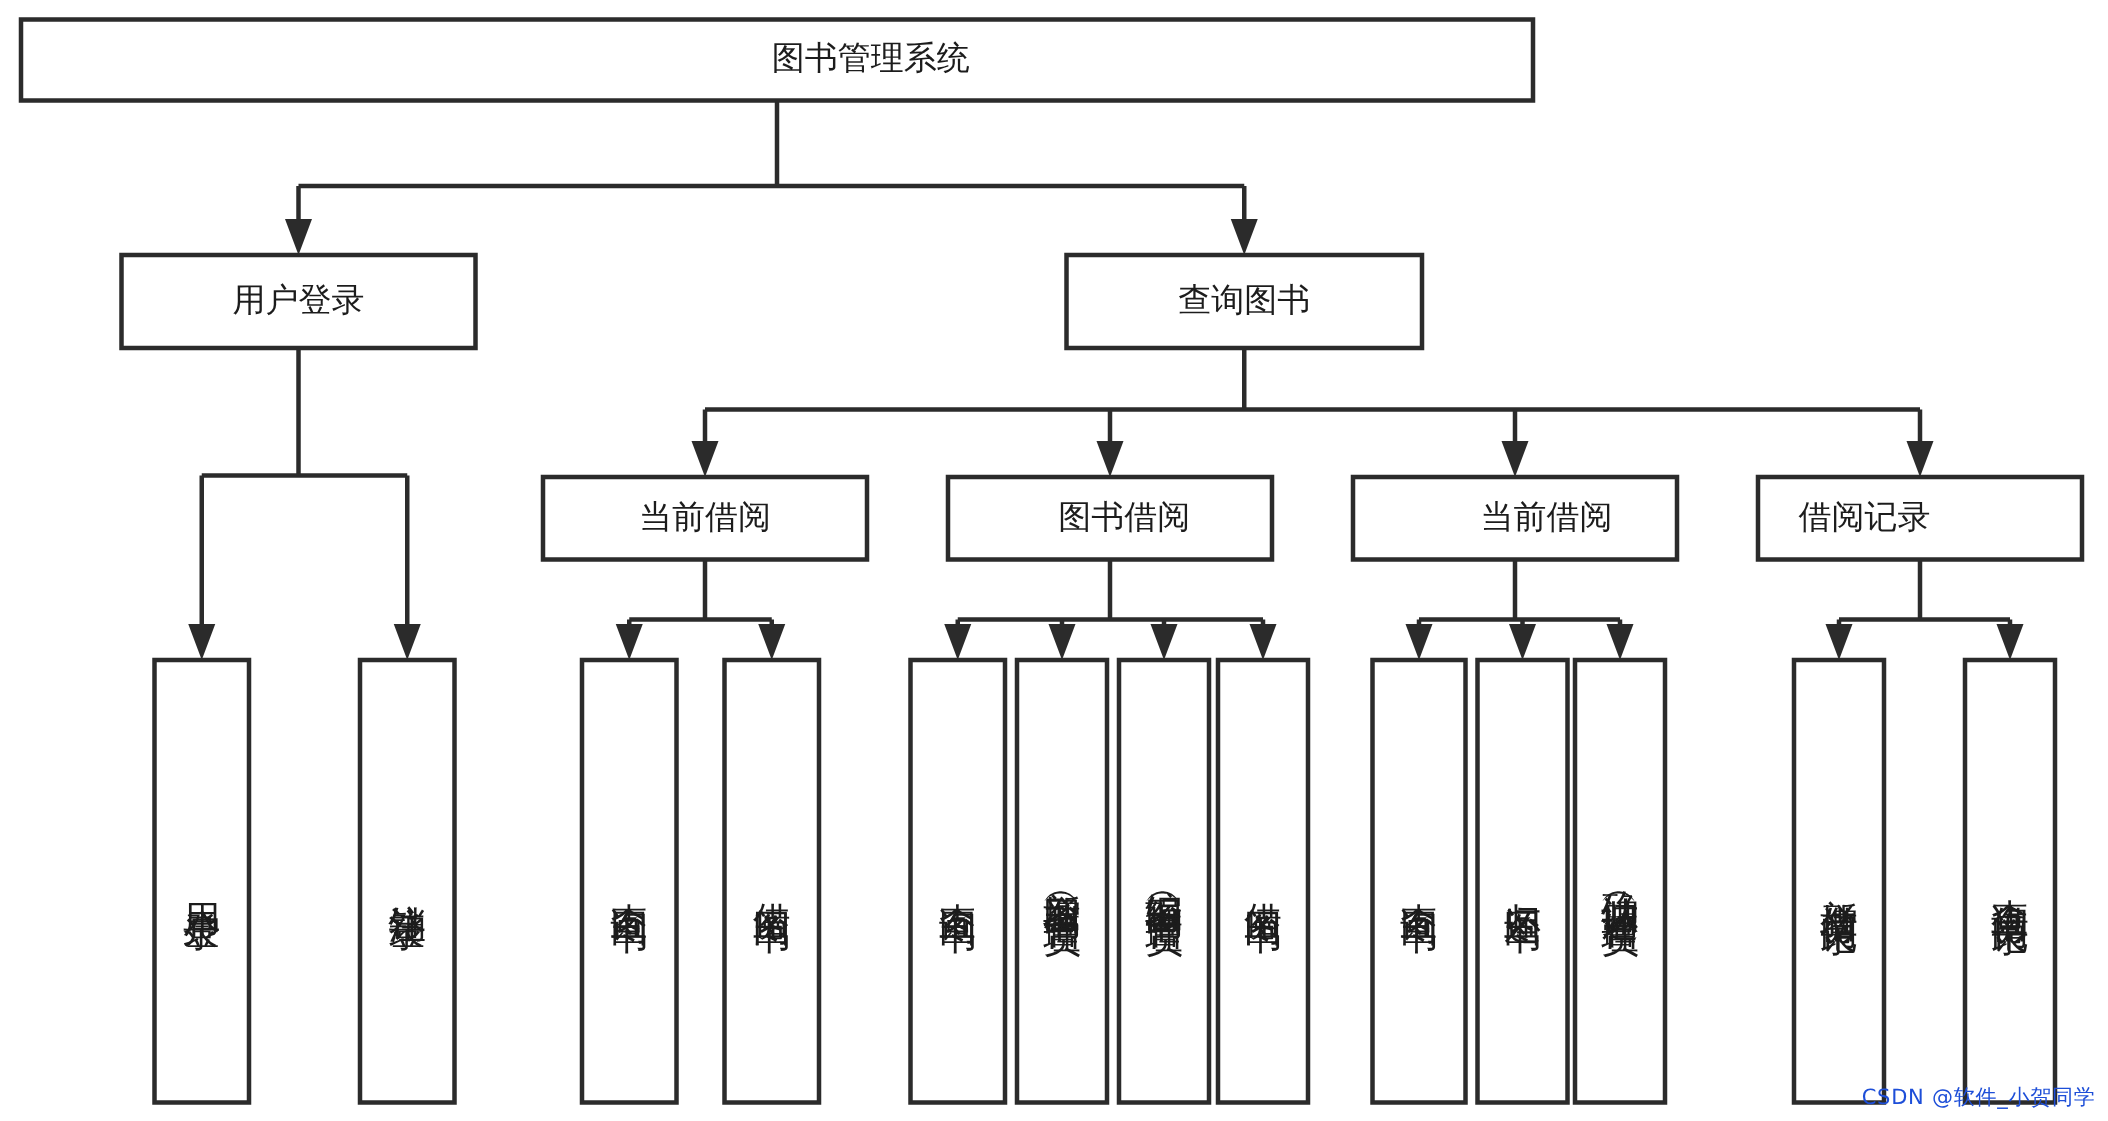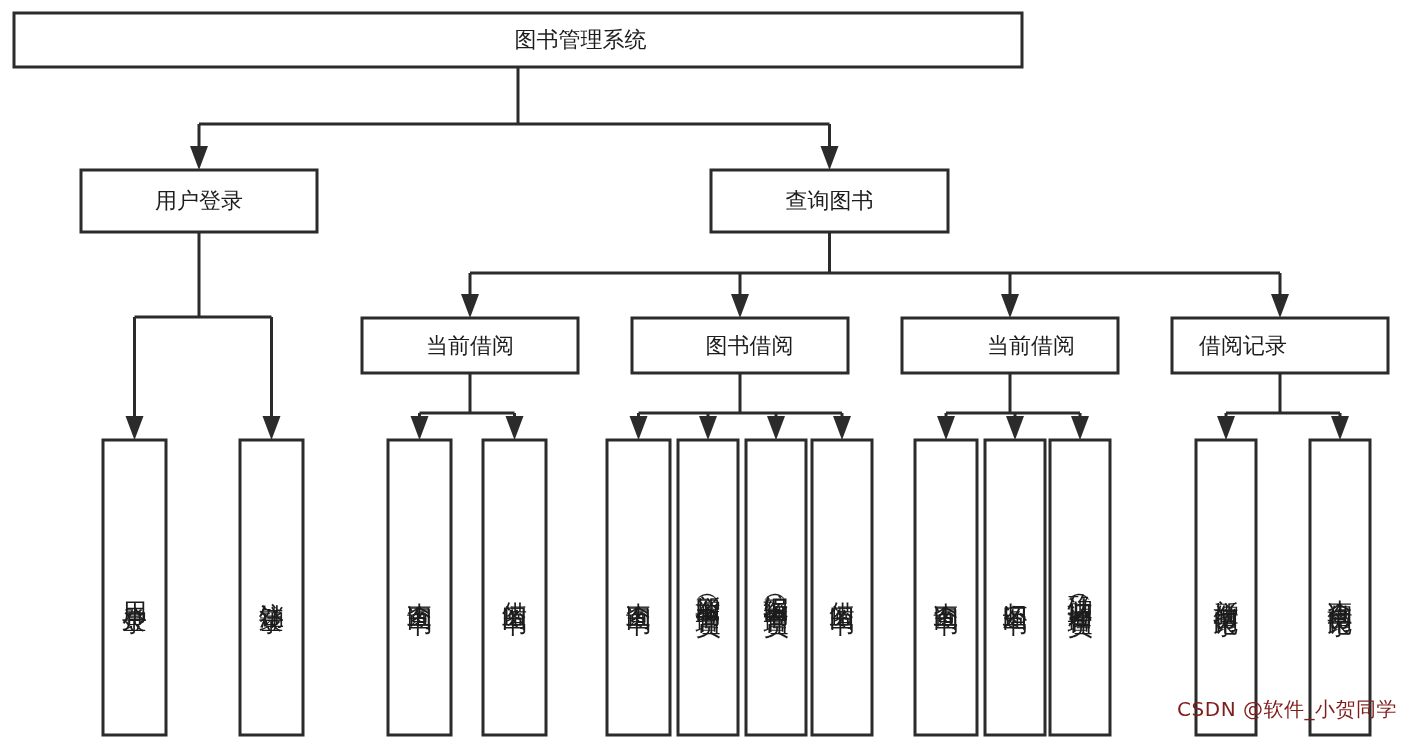--- a/index.html
+++ b/index.html
@@ -25,22 +25,22 @@
   .node-label.horiz{font-size:22px;letter-spacing:0px;}
   .node-label.vert{
     writing-mode:vertical-rl;
     text-orientation:upright;
     font-size:25px;
     letter-spacing:3px;
     white-space:nowrap;
   }
   .hit{position:absolute;cursor:default;}
   #watermark{
-    position:absolute;right:8px;bottom:24px;
-    font-size:20px;color:#7f1d1d;
+    position:absolute;right:8px;bottom:6px;
+    font-size:14px;color:#1d4ed8;
     font-family:"DejaVu Sans","Liberation Sans",sans-serif;
     white-space:nowrap;
     letter-spacing:0.5px;
   }
 </style>
 </head>
 <body>
 
 <div id="diagram-root">
 

